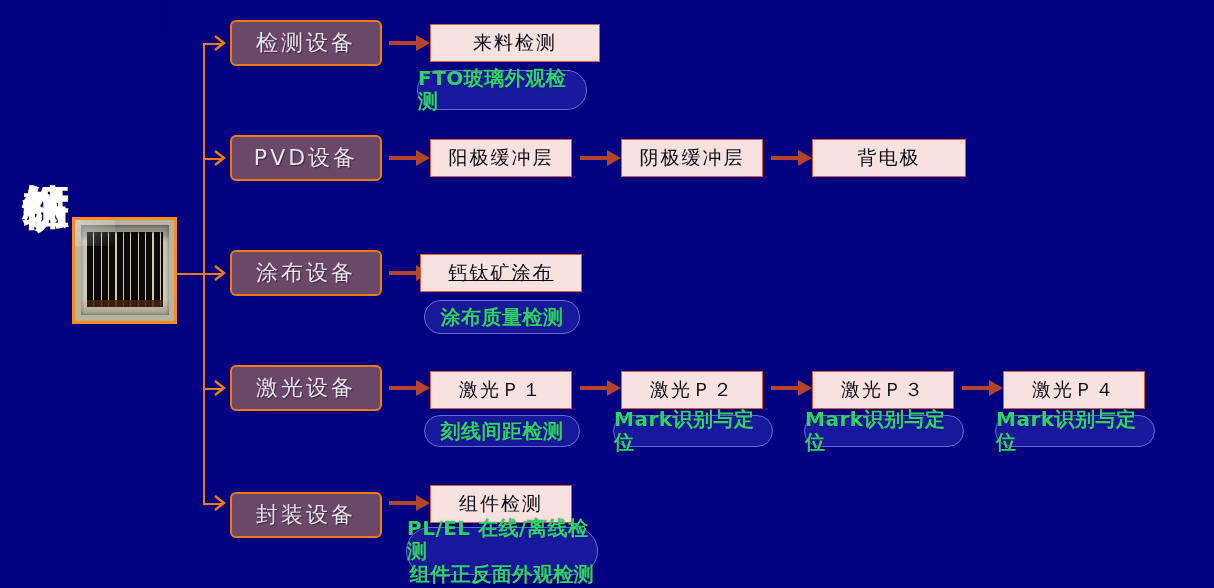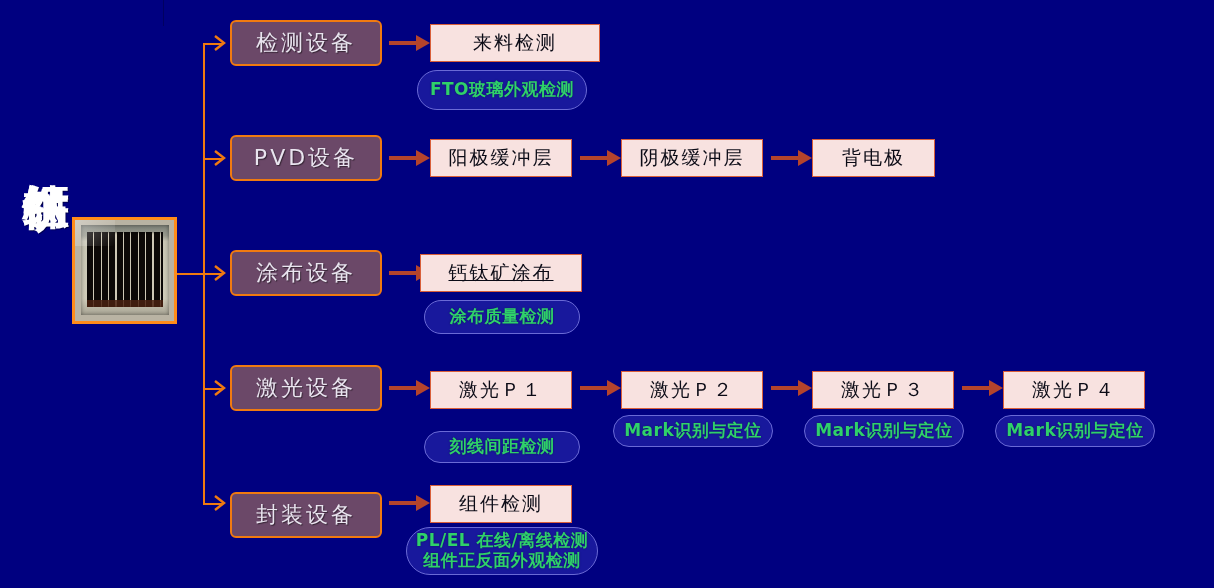--- a/index.html
+++ b/index.html
@@ -110,21 +110,21 @@
   }
 
   
   .pill{
     position:absolute;
     background:#18189c;
     border:1.5px solid #6a6ad6;
     border-radius:22px;
     box-sizing:border-box;
     color:#2fd16a;
-    font-size:17px;
+    font-size:20px;
     font-weight:bold;
     letter-spacing:.5px;
     display:flex;flex-direction:column;
     align-items:center;justify-content:center;
     line-height:1.15;
     text-shadow:0 0 2px rgba(0,0,0,.4);
   }
   .pill .l2{display:block;}
 
   .topstreak{
@@ -191,40 +191,40 @@
   <div class="pill" style="left:417px;top:70px;width:170px;height:40px;">
     <span>FTO玻璃外观检测</span>
   </div>
 
   <div class="eq" style="left:230px;top:135px;">PVD设备</div>
   <div class="parrow" style="left:389px;top:156px;width:28px;"></div>
   <div class="proc" style="left:430px;top:139px;width:142px;">阳极缓冲层</div>
   <div class="parrow" style="left:580px;top:156px;width:28px;"></div>
   <div class="proc" style="left:621px;top:139px;width:142px;">阴极缓冲层</div>
   <div class="parrow" style="left:771px;top:156px;width:28px;"></div>
-  <div class="proc" style="left:812px;top:139px;width:123px;">背电极</div>
+  <div class="proc" style="left:812px;top:139px;width:154px;">背电极</div>
 
   <div class="eq" style="left:230px;top:250px;">涂布设备</div>
   <div class="parrow" style="left:389px;top:271px;width:28px;"></div>
   <div class="proc" style="left:420px;top:254px;width:162px;text-decoration:underline;">钙钛矿涂布</div>
   <div class="pill" style="left:424px;top:300px;width:156px;height:34px;">
     <span>涂布质量检测</span>
   </div>
 
   <div class="eq" style="left:230px;top:365px;">激光设备</div>
   <div class="parrow" style="left:389px;top:386px;width:28px;"></div>
   <div class="proc" style="left:430px;top:371px;width:142px;">激光Ｐ１</div>
   <div class="parrow" style="left:580px;top:386px;width:28px;"></div>
   <div class="proc" style="left:621px;top:371px;width:142px;">激光Ｐ２</div>
   <div class="parrow" style="left:771px;top:386px;width:28px;"></div>
   <div class="proc" style="left:812px;top:371px;width:142px;">激光Ｐ３</div>
   <div class="parrow" style="left:962px;top:386px;width:28px;"></div>
   <div class="proc" style="left:1003px;top:371px;width:142px;">激光Ｐ４</div>
 
-  <div class="pill" style="left:424px;top:415px;width:156px;height:32px;margin-top:16px;">
+  <div class="pill" style="left:424px;top:415px;width:156px;height:32px;">
     <span>刻线间距检测</span>
   </div>
   <div class="pill" style="left:613px;top:415px;width:160px;height:32px;">
     <span>Mark识别与定位</span>
   </div>
   <div class="pill" style="left:804px;top:415px;width:160px;height:32px;">
     <span>Mark识别与定位</span>
   </div>
   <div class="pill" style="left:995px;top:415px;width:160px;height:32px;">
     <span>Mark识别与定位</span>

